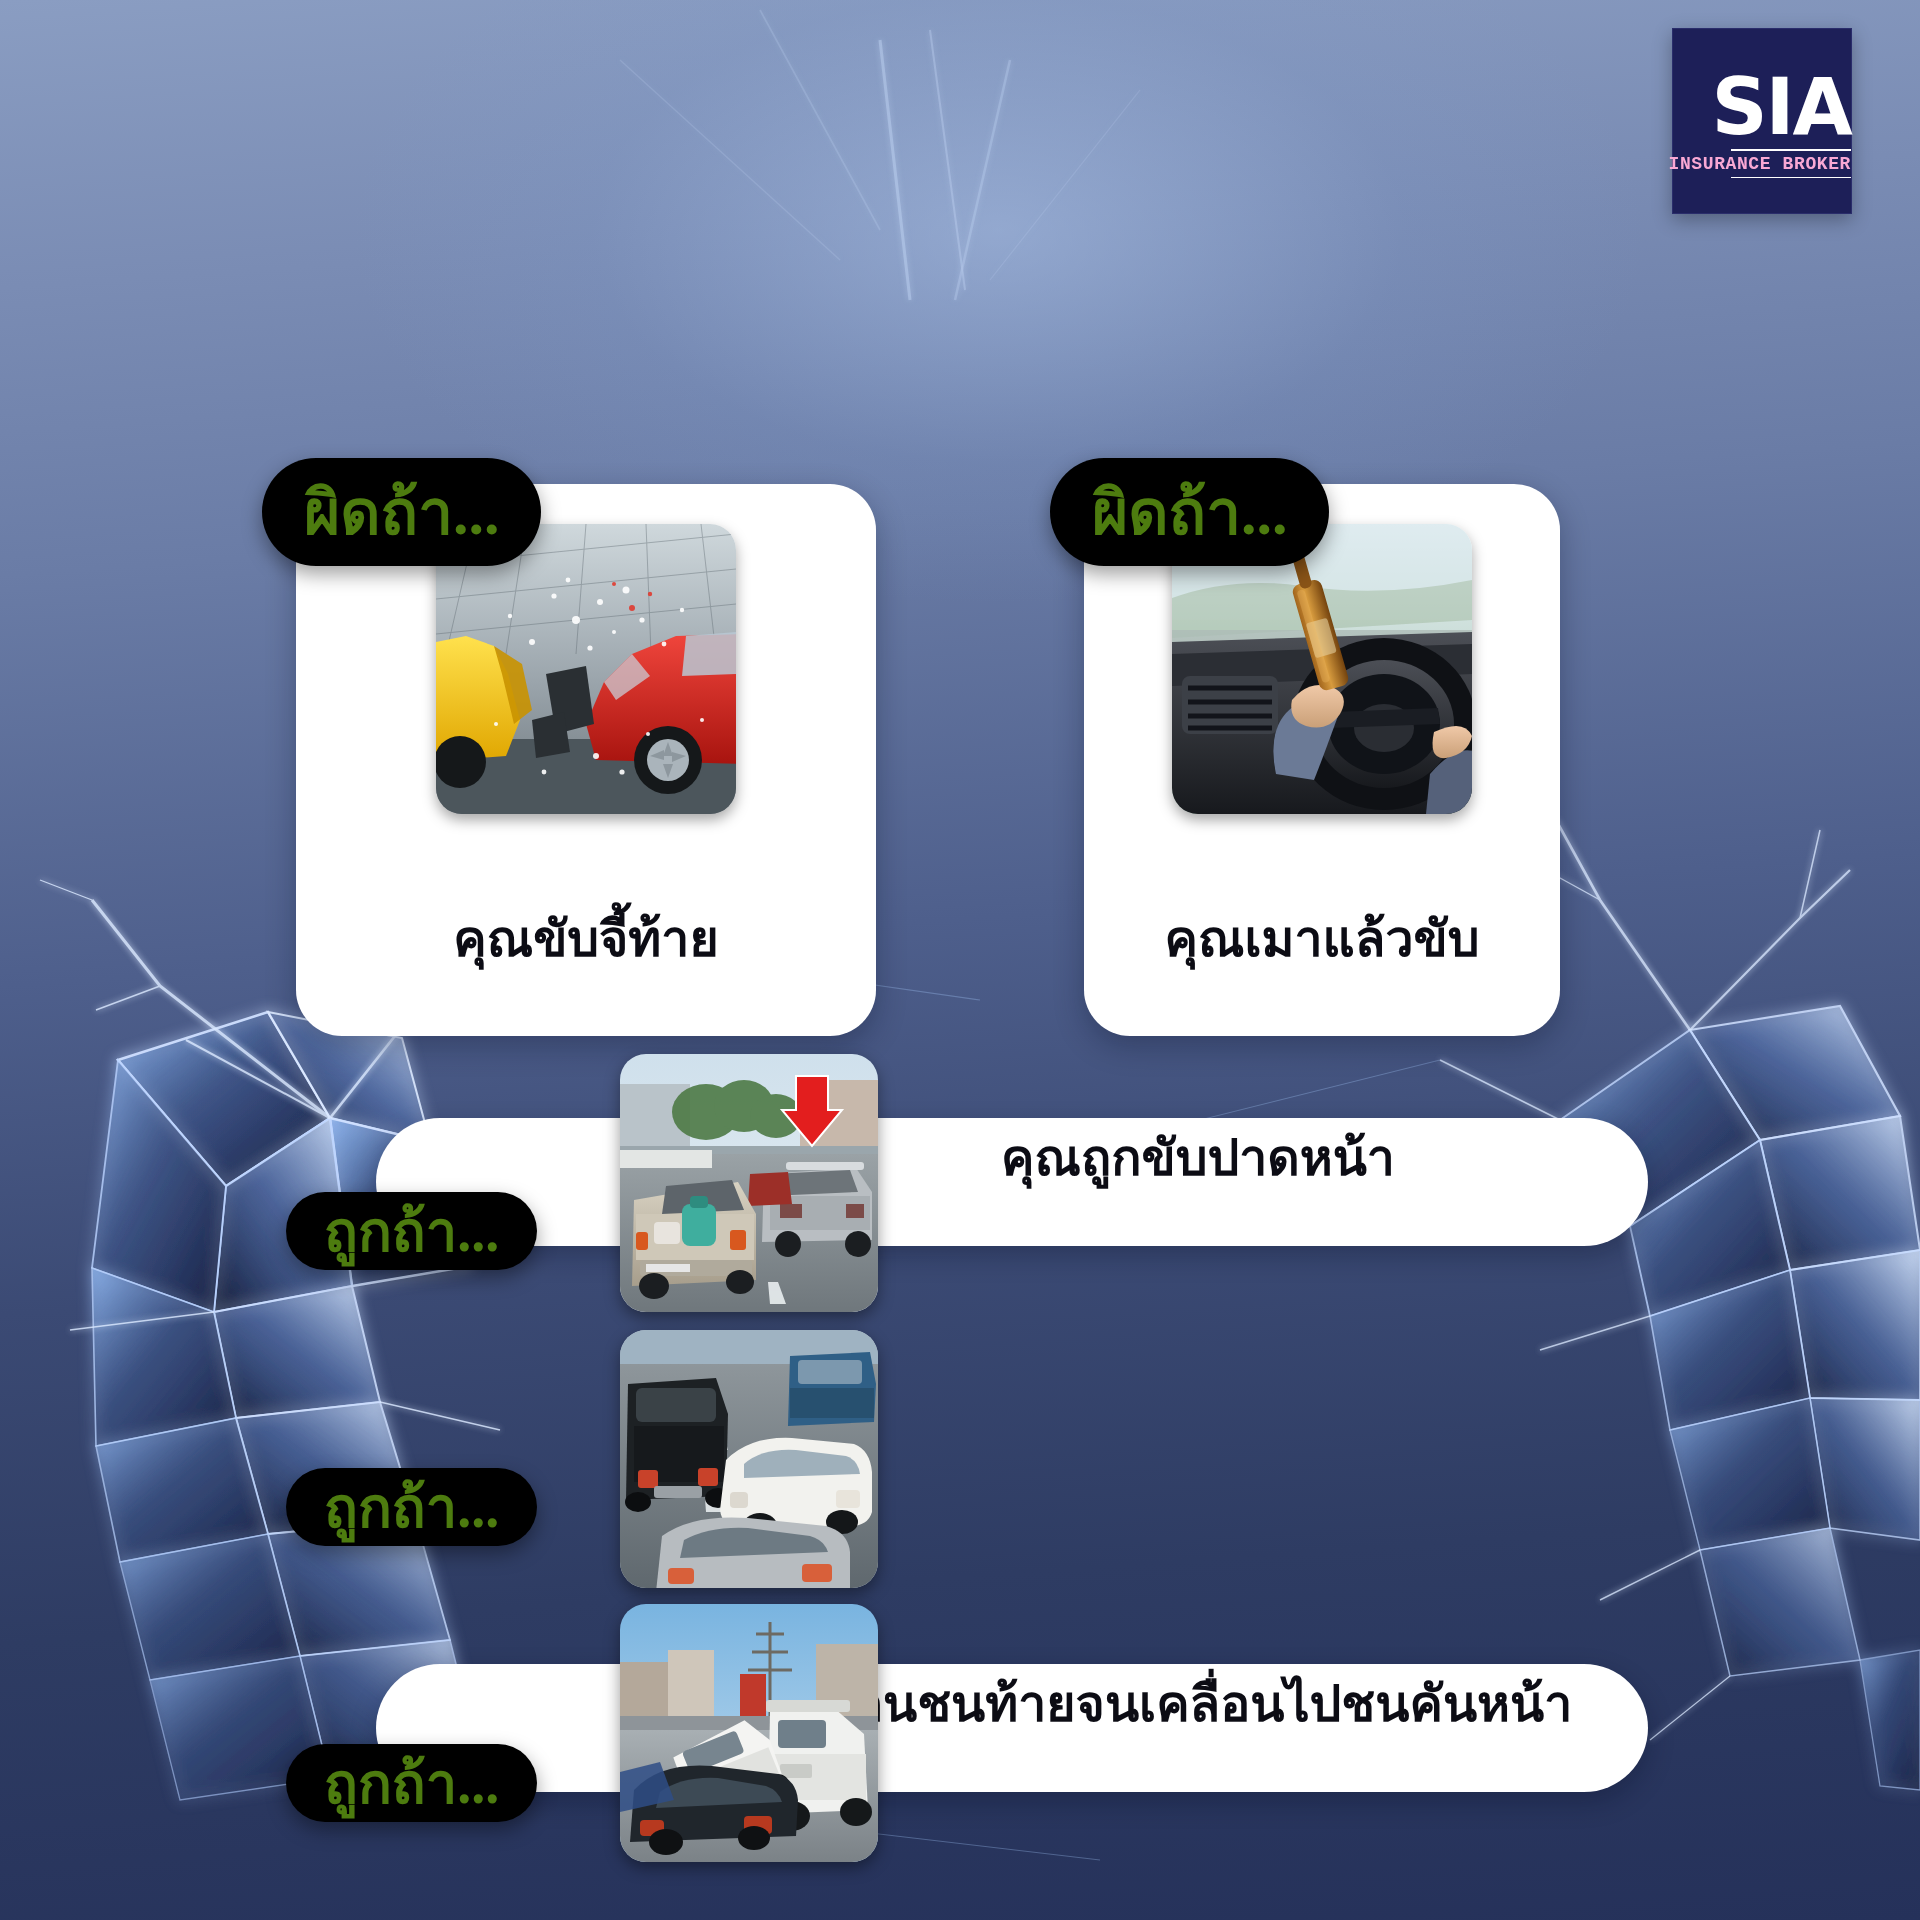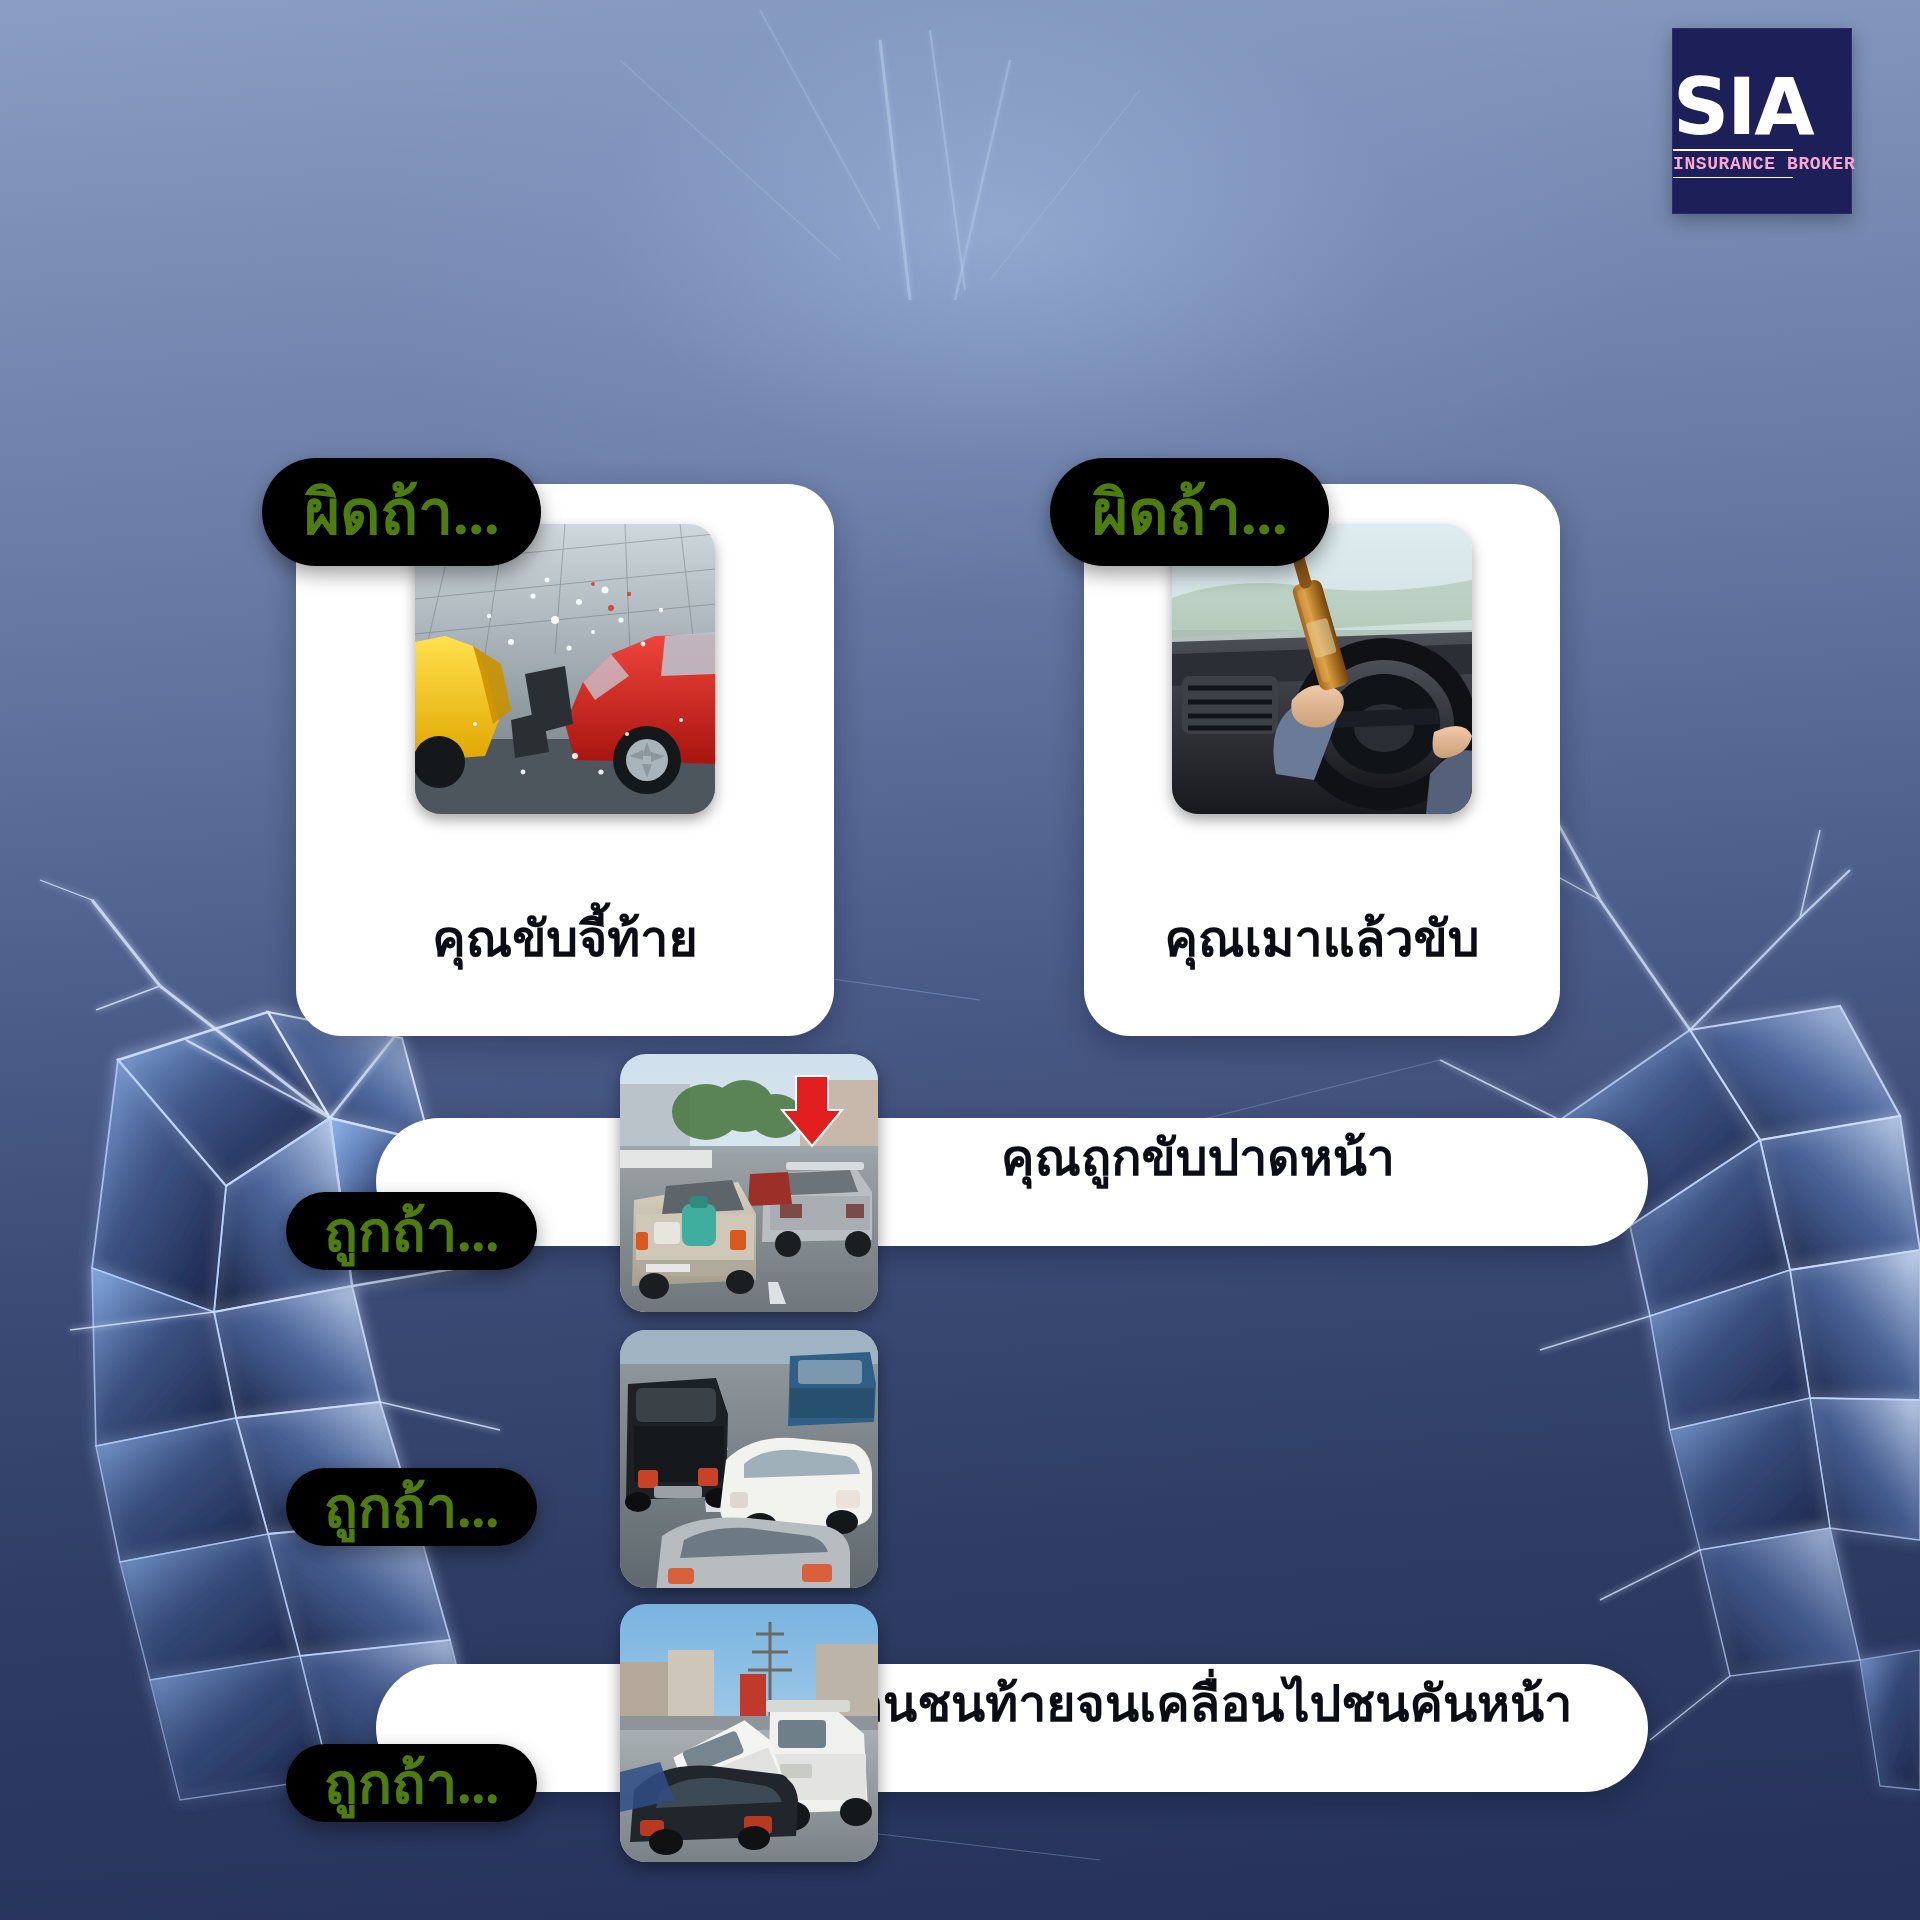--- a/index.html
+++ b/index.html
@@ -44,40 +44,40 @@
     font-weight:700;
     font-size:62px;
     color:#ffffff;
     text-shadow:0 3px 10px rgba(10,20,50,.45);
     letter-spacing:.5px;
   }
   
   .logo{
     position:absolute;right:68px;top:28px;width:178px;height:184px;
     background:#1d1f58;border:1px solid #2a2d6b;
-    display:flex;flex-direction:column;align-items:flex-start;justify-content:center;
+    display:flex;flex-direction:column;align-items:flex-end;justify-content:center;
     box-shadow:0 6px 18px rgba(0,0,0,.3);
   }
   .logo-sia{
     font-family:"DejaVu Sans","Liberation Sans",sans-serif;
     font-weight:700;font-size:78px;color:#fff;letter-spacing:-2px;line-height:.92;
     margin-top:8px;
   }
   .logo-rule{width:120px;height:2px;background:#fff;margin:6px 0 3px;}
   .logo-rule.thin{height:1px;margin:3px 0 0;}
   .logo-sub{
     font-family:Liberation Mono, monospace;
     font-weight:700;font-size:18px;color:#f9a8d4;letter-spacing:.6px;white-space:nowrap;
   }
   
   .card{
     position:absolute;background:#ffffff;border-radius:46px;
     box-shadow:0 10px 30px rgba(8,14,35,.30);
   }
-  .card.c1{left:296px;top:484px;width:538px;height:552px;}
+  .card.c1{left:296px;top:484px;width:580px;height:552px;}
   .card.c2{left:1084px;top:484px;width:476px;height:552px;}
   .card-photo{
     position:absolute;left:50%;transform:translateX(-50%);top:40px;
     width:300px;height:290px;border-radius:26px;overflow:hidden;
     box-shadow:0 6px 14px rgba(0,0,0,.35);
   }
   .card-caption{
     position:absolute;left:0;right:0;bottom:58px;text-align:center;
     font-family:"DejaVu Sans","Liberation Sans",sans-serif;
     font-weight:700;font-size:50px;color:#0c0c14;

